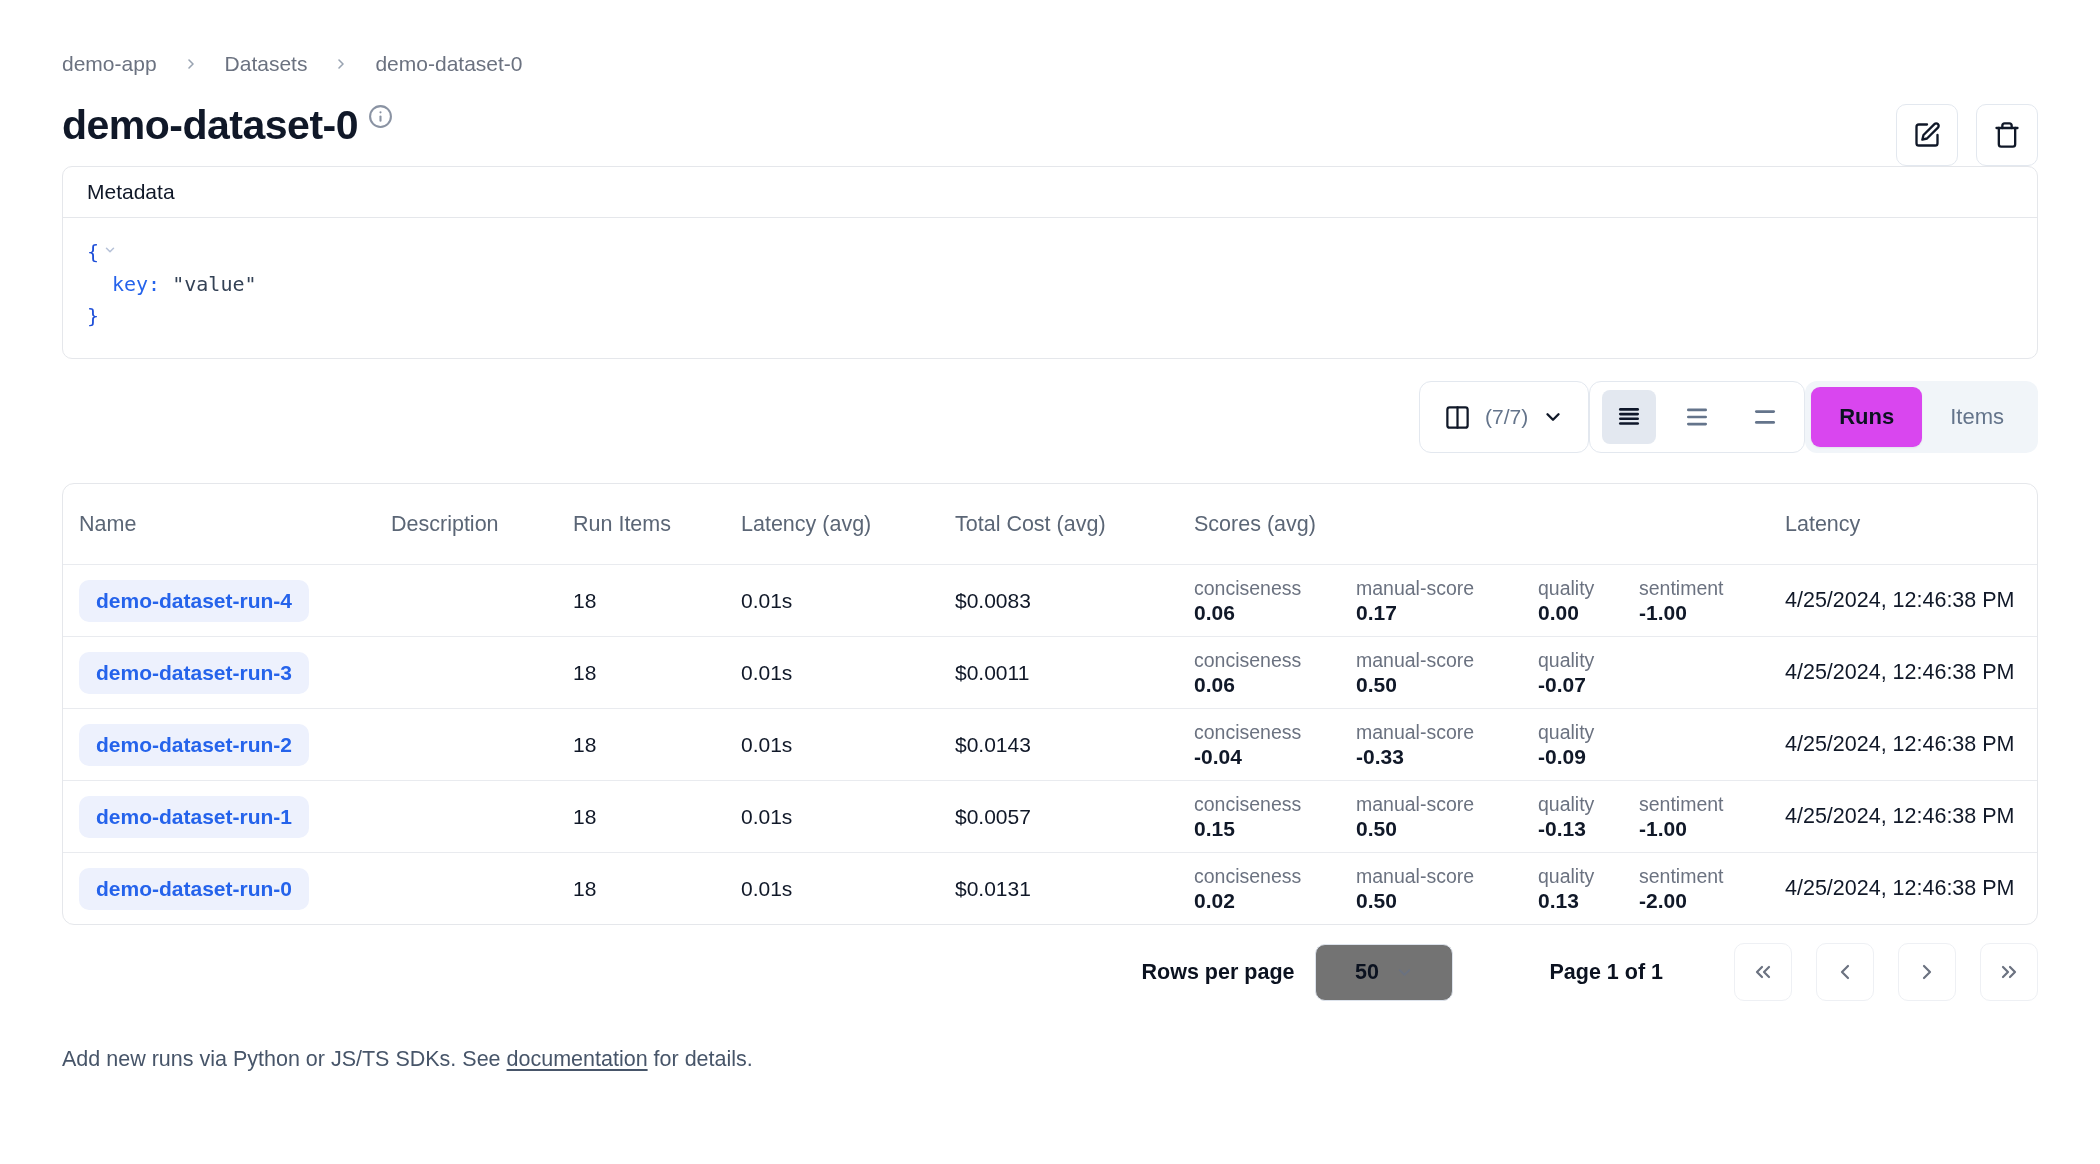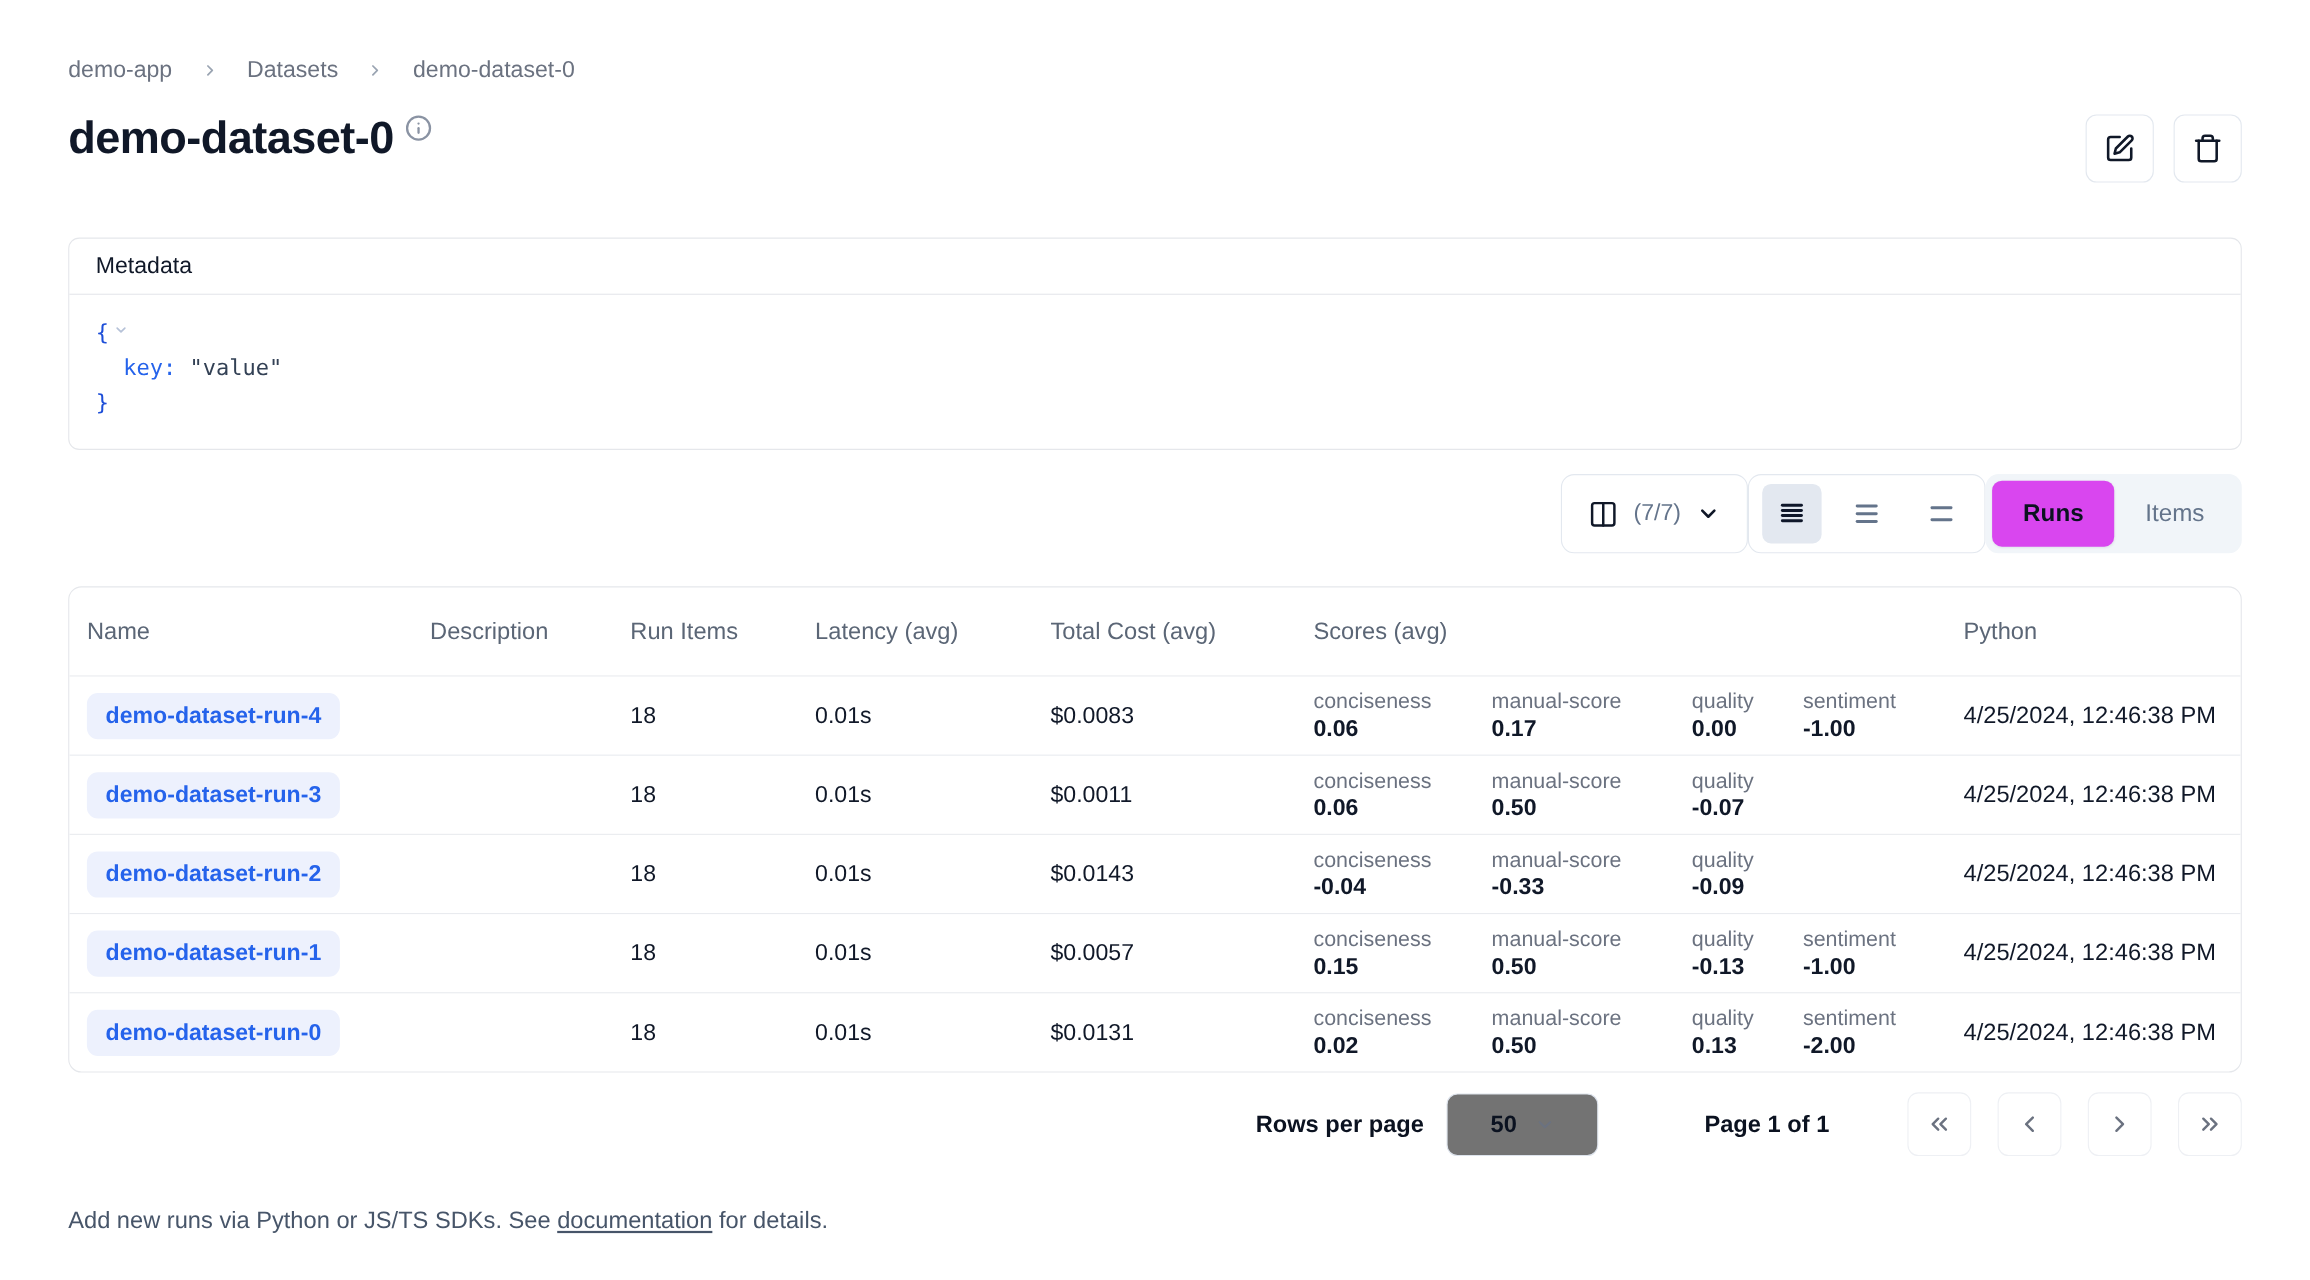--- a/index.html
+++ b/index.html
@@ -27,21 +27,21 @@
   .title-actions { display: flex; gap: 18px; margin-top: 2px; }
   .icon-btn {
     width: 62px; height: 62px; background: #fff;
     border: 1.5px solid #e3e8ef; border-radius: 10px;
     display: flex; align-items: center; justify-content: center;
     color: #101828; cursor: pointer;
   }
   .icon-btn svg { width: 28px; height: 28px; }
 
   
-  .meta-card { margin-top: 50px; border: 1.5px solid #e5e7eb; border-radius: 10px; }
+  .meta-card { border: 1.5px solid #e5e7eb; border-radius: 10px; }
   .meta-head { padding: 13px 24px; border-bottom: 1.5px solid #e5e7eb; font-size: 21px; font-weight: 500; color: #101828; }
   .meta-body { padding: 18px 24px 26px 24px; font-family: "DejaVu Sans Mono", monospace; font-size: 20px; line-height: 32px; }
   .json-brace { color: #1d4ed8; }
   .json-key { color: #2563eb; }
   .json-val { color: #334155; }
   .json-line2 { padding-left: 25px; }
   .json-caret { color: #b6c2d8; margin-left: 4px; }
   .json-caret svg { width: 14px; height: 14px; vertical-align: 2px; }
 
   
@@ -213,21 +213,21 @@
   </div>
 
   <div class="runs-table">
     <div class="trow thead" id="table-head">
         <div class="th">Name</div>
         <div class="th">Description</div>
         <div class="th">Run Items</div>
         <div class="th">Latency (avg)</div>
         <div class="th">Total Cost (avg)</div>
         <div class="th scores-h">Scores (avg)</div>
-        <div class="th created-h">Python</div>
+        <div class="th created-h">Latency</div>
       </div>
     <div id="table-body">
         <div class="trow drow">
           <div><span class="name-pill">demo-dataset-run-4</span></div>
           <div class="cell"></div>
           <div class="cell">18</div>
           <div class="cell">0.01s</div>
           <div class="cell">$0.0083</div>
           <div class="scores-cell">
             <div class="score s0">

